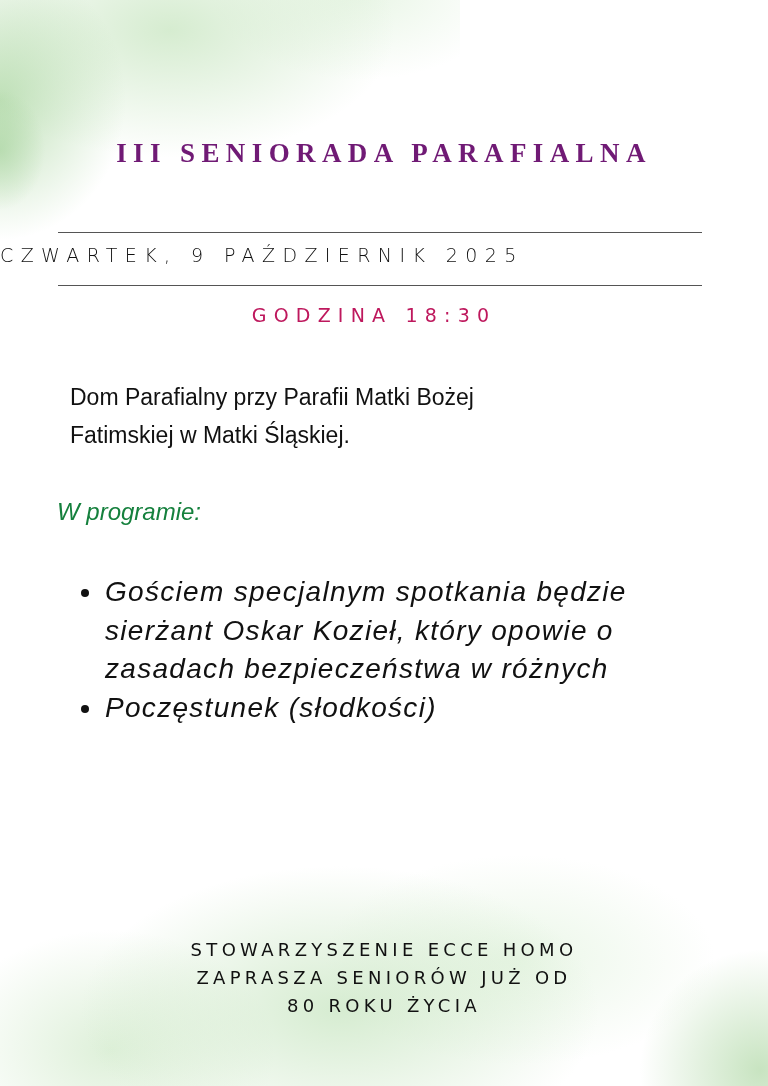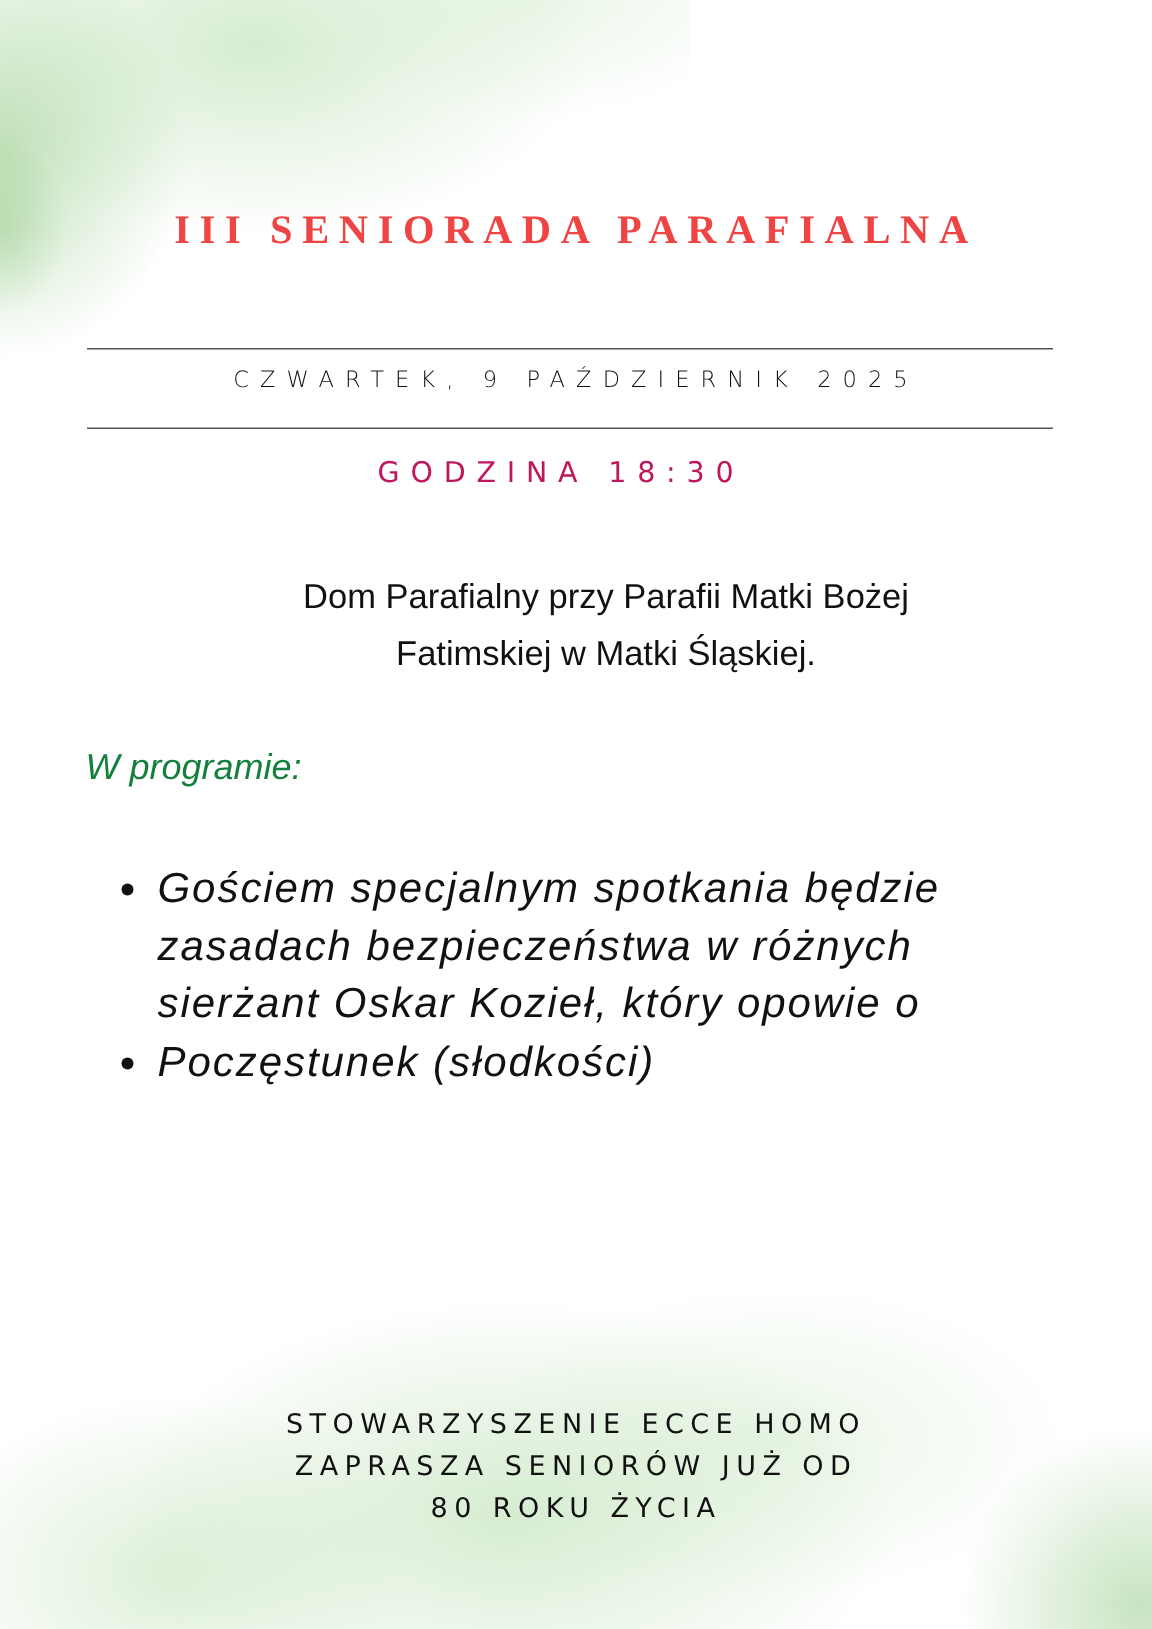--- a/index.html
+++ b/index.html
@@ -19,36 +19,36 @@
       background:
         radial-gradient(ellipse 360px 200px at 380px 210px, rgba(192,226,184,0.65), rgba(192,226,184,0) 72%),
         radial-gradient(ellipse 220px 160px at 150px 250px, rgba(200,230,192,0.6), rgba(200,230,192,0) 75%),
         radial-gradient(ellipse 160px 160px at 800px 270px, rgba(176,216,166,0.7), rgba(176,216,166,0) 75%),
         radial-gradient(ellipse 260px 140px at 560px 160px, rgba(214,238,208,0.5), rgba(214,238,208,0) 75%);
     }
     .content { position: absolute; left: 0; top: 0; width: 768px; height: 1086px; color: #111; }
     .title {
       position: absolute; left: 0; width: 768px; top: 138px; text-align: center;
       font-family: "Liberation Serif", "DejaVu Serif", serif; font-weight: bold;
-      font-size: 27px; letter-spacing: 6.4px; color: #ef4444;
+      font-size: 27px; letter-spacing: 6.4px; color: #701a75;
     }
     .rule { position: absolute; left: 58px; width: 644px; height: 1px; background: #555; }
     .rule-top { top: 232px; }
     .rule-bottom { top: 285px; }
     .date {
-      position: absolute; left: 0; width: 768px; top: 244px; text-align: center;
-      font-family: "DejaVu Sans", sans-serif; font-size: 15px; letter-spacing: 7.4px; color: #111;
+      position: absolute; left: 0; width: 768px; top: 244px; text-align: left;
+      font-family: "DejaVu Sans", sans-serif; font-size: 19px; letter-spacing: 7.4px; color: #111;
       font-weight: 300;
     }
     .time {
       position: absolute; left: 0; width: 748px; top: 304px; text-align: center;
       font-family: "DejaVu Sans", sans-serif; font-size: 19px; letter-spacing: 7.2px; color: #be185d;
     }
     .venue {
-      position: absolute; left: 70px; width: 668px; top: 378px; text-align: center;
+      position: absolute; left: 70px; width: 668px; top: 378px; text-align: left;
       font-family: "Liberation Sans", sans-serif; font-size: 23px; line-height: 38px; color: #111;
     }
     .program-heading {
       position: absolute; left: 57px; top: 498px;
       font-family: "Liberation Sans", sans-serif; font-style: italic; font-size: 24px; color: #15803d;
     }
     .program-list {
       position: absolute; left: 105px; top: 573px; width: 620px; margin: 0; padding: 0; list-style: none;
       font-family: "Liberation Sans", sans-serif; font-style: italic; font-size: 28px; line-height: 38.5px;
       letter-spacing: 1.3px; color: #111;
@@ -83,22 +83,22 @@
     <div>Dom Parafialny przy Parafii Matki Bożej</div>
     <div>Fatimskiej w Matki Śląskiej.</div>
   </div>
 
   <div class="program-heading">W programie:</div>
 
   <ul class="program-list">
     <li>
       <span class="bullet"></span>
       <div>Gościem specjalnym spotkania będzie</div>
+      <div>sierżant Oskar Kozieł, który opowie o</div>
       <div>zasadach bezpieczeństwa w różnych</div>
-      <div>sierżant Oskar Kozieł, który opowie o</div>
     </li>
     <li>
       <span class="bullet"></span>
       <div>Poczęstunek (słodkości)</div>
     </li>
   </ul>
 
   <div class="footer">
     <div>STOWARZYSZENIE ECCE HOMO</div>
     <div>ZAPRASZA SENIORÓW JUŻ OD</div>

